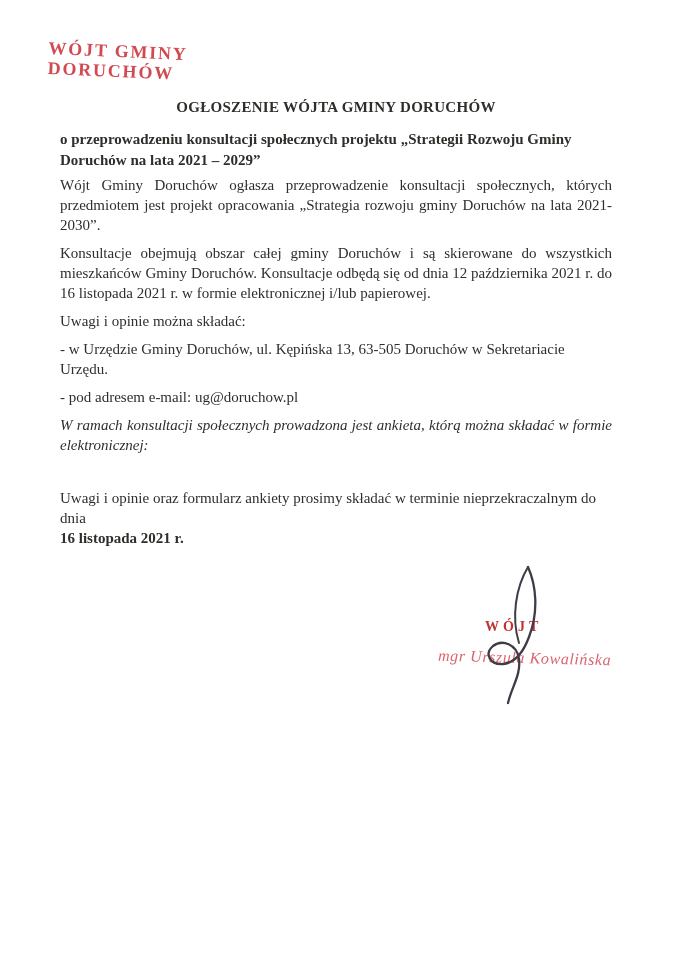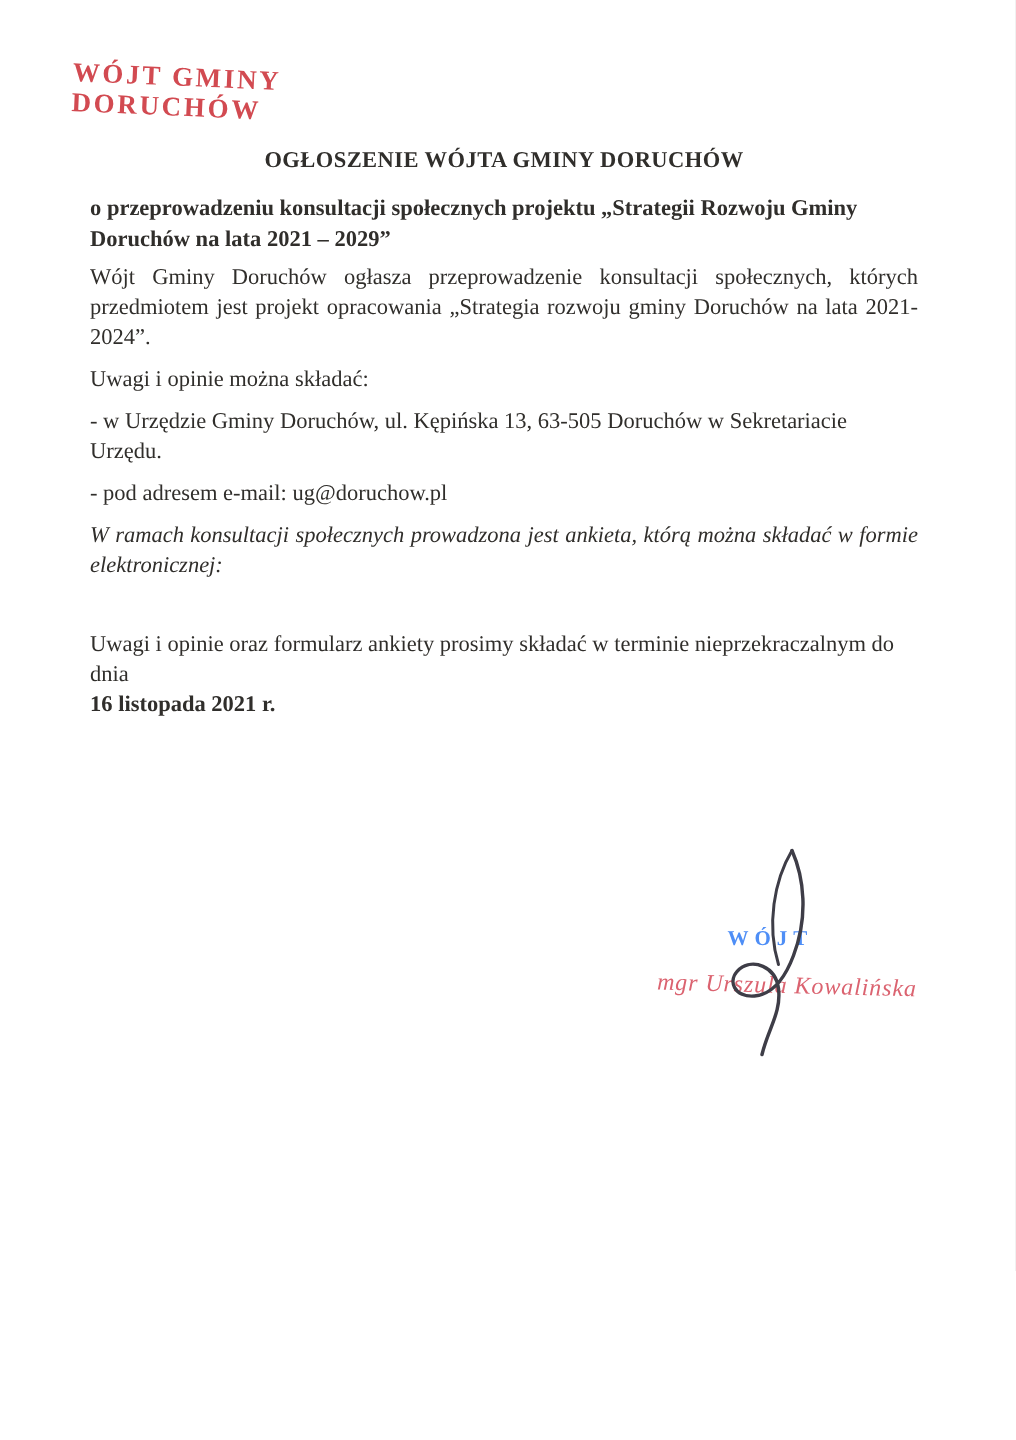--- a/index.html
+++ b/index.html
@@ -69,21 +69,21 @@
     position: absolute;
     left: 430px;
     top: 555px;
     width: 200px;
     height: 170px;
   }
   .role-stamp {
     position: absolute;
     left: 55px;
     top: 64px;
-    color: #3b82f6;
+    color: #b91c1c;
     font-weight: 700;
     font-size: 14px;
     line-height: 16px;
     letter-spacing: 4px;
     opacity: 0.9;
     white-space: nowrap;
   }
   .name-stamp {
     position: absolute;
     left: 8px;
@@ -115,22 +115,23 @@
 
   <div class="content">
 
     <h1 class="title">OGŁOSZENIE WÓJTA GMINY DORUCHÓW</h1>
 
     <div class="subtitle">
       <div>o przeprowadzeniu konsultacji społecznych projektu „Strategii Rozwoju Gminy</div>
       <div>Doruchów na lata 2021 – 2029”</div>
     </div>
 
-    <p class="para justify">Wójt Gminy Doruchów ogłasza przeprowadzenie konsultacji społecznych, których przedmiotem jest projekt opracowania „Strategia rozwoju gminy Doruchów na lata 2021-2024”.</p>
+    <p class="para justify">Wójt Gminy Doruchów ogłasza przeprowadzenie konsultacji społecznych, których przedmiotem jest projekt opracowania „Strategia rozwoju gminy Doruchów na lata 2021-2030”.</p>
 
+    <p class="para justify">Konsultacje obejmują obszar całej gminy Doruchów i są skierowane do wszystkich mieszkańców Gminy Doruchów. Konsultacje odbędą się od dnia 12 października 2021 r. do 16 listopada 2021 r. w formie elektronicznej i/lub papierowej.</p>
 
     <p class="para">Uwagi i opinie można składać:</p>
 
     <p class="para">- w Urzędzie Gminy Doruchów, ul. Kępińska 13, 63-505 Doruchów w Sekretariacie Urzędu.</p>
 
     <p class="para"><span>- pod adresem e-mail: </span><span>ug@doruchow.pl</span></p>
 
     <p class="para justify mb10">W ramach konsultacji społecznych prowadzona jest ankieta, którą można składać w formie elektronicznej:</p>
 
 

